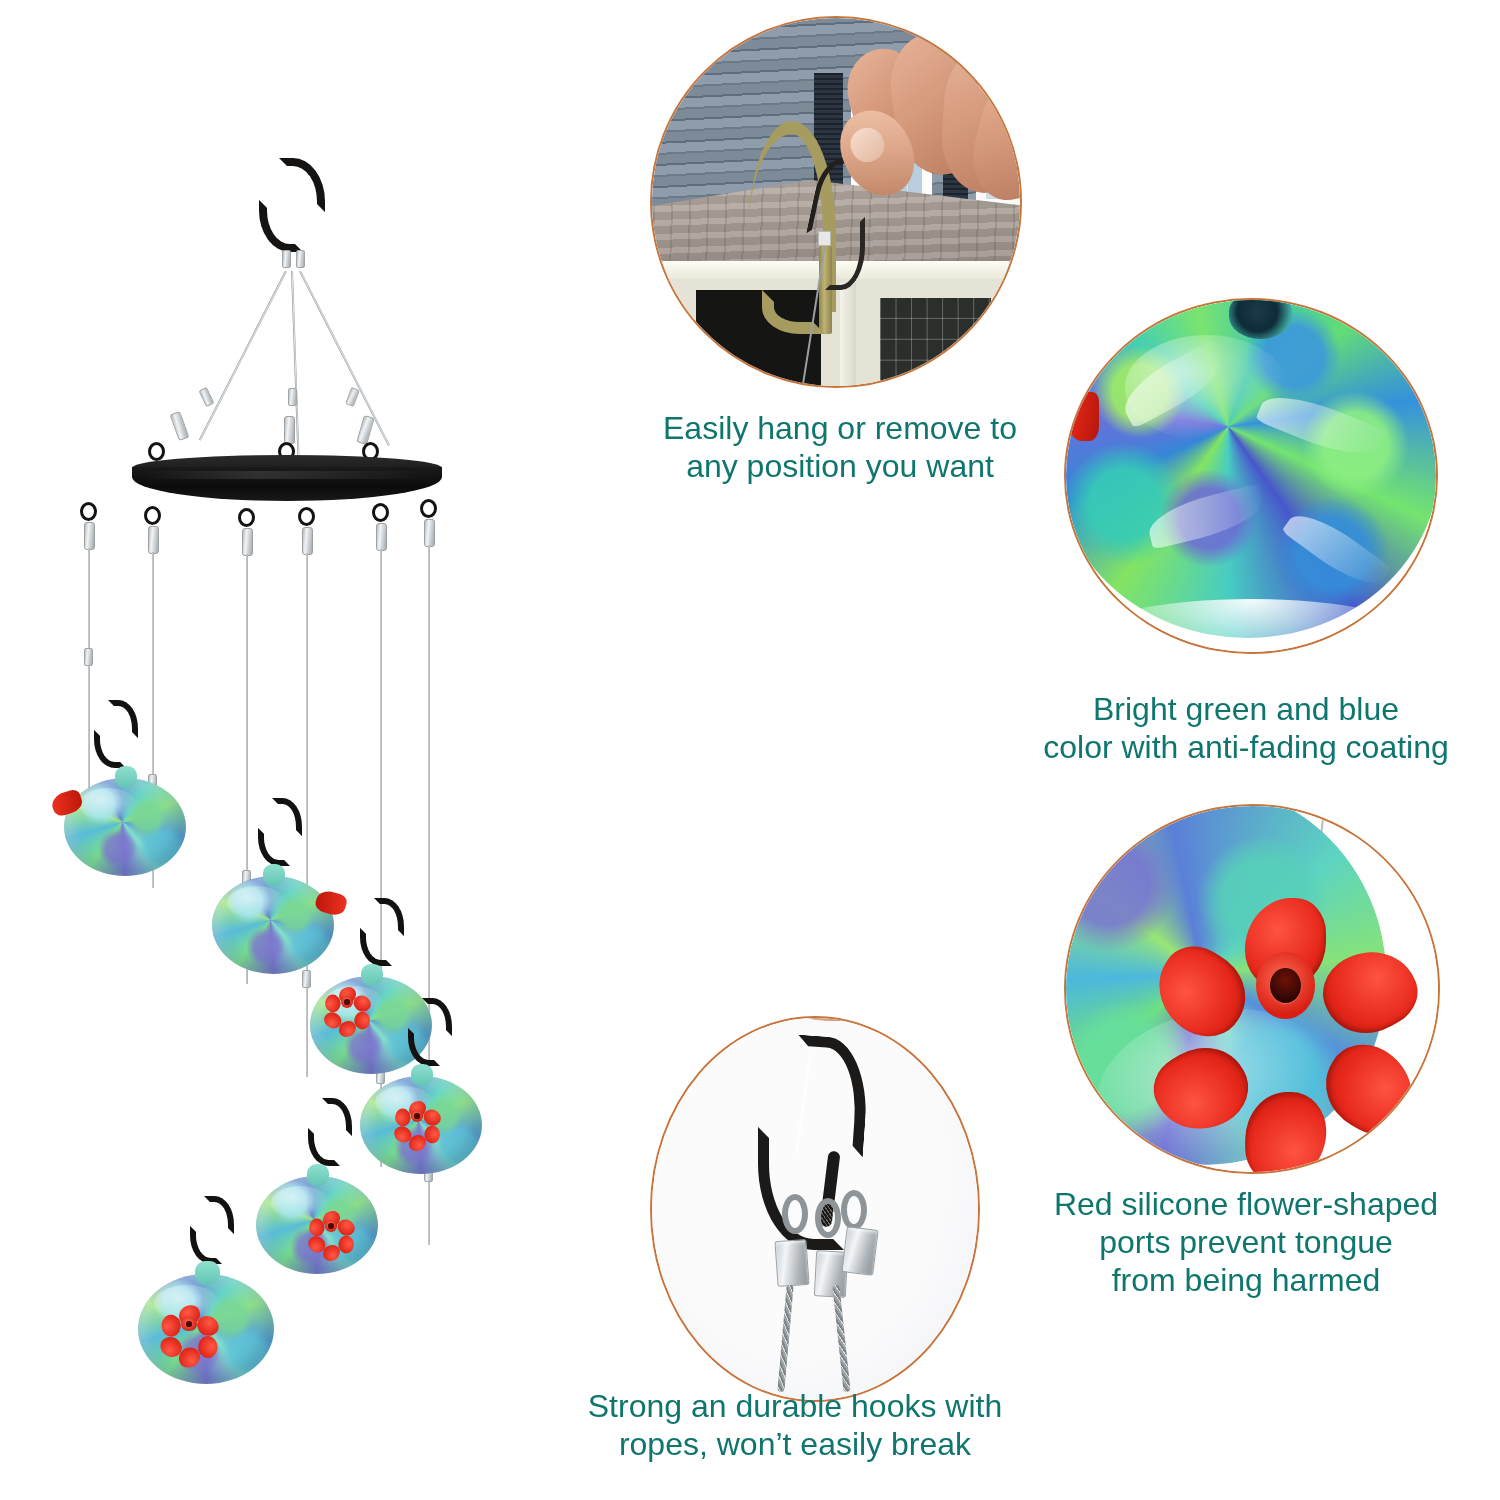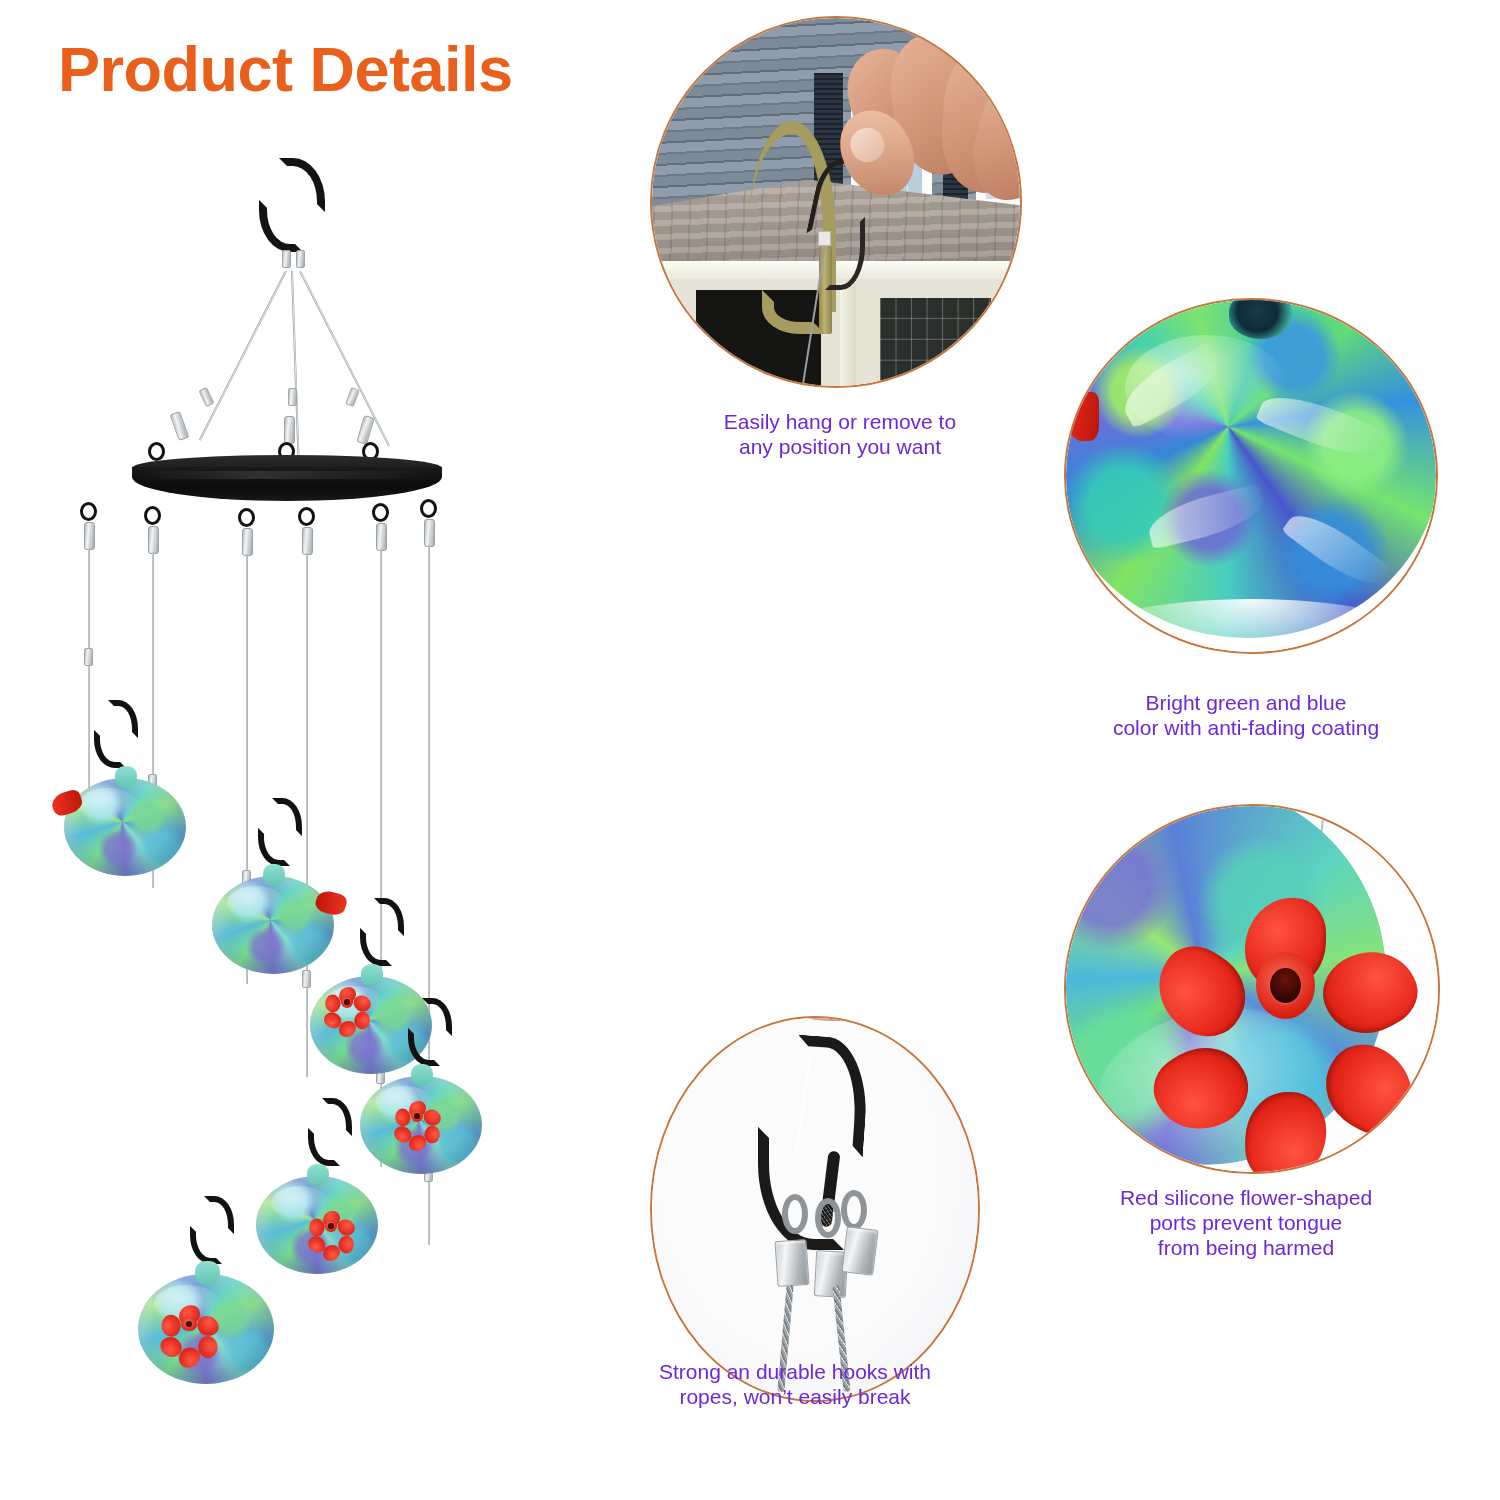--- a/index.html
+++ b/index.html
@@ -37,22 +37,22 @@
     position: absolute;
     border-radius: 50%;
     border: 2px solid #C8743A;
     overflow: hidden;
     background: #ffffff;
     box-sizing: border-box;
   }
   .caption {
     position: absolute;
     text-align: center;
-    color: #6d28d9;
-    font-size: 21px;
+    color: #0f766e;
+    font-size: 32px;
     line-height: 1.18;
     white-space: pre-line;
   }
 
   
   #circle-1 { left: 650px; top: 16px; width: 372px; height: 372px; }
   #caption-1 { left: 620px; top: 410px; width: 440px; }
 
   .house-scene { position: absolute; inset: 0; background: #e9eef2; }
   .siding {
@@ -281,21 +281,21 @@
     background: radial-gradient(circle at 50% 35%, #6e1208, #2a0603 75%);
     box-shadow: 0 1px 2px rgba(255,150,130,.5);
   }
   .port-wire {
     position:absolute; left:68%; top:-2%; width:2px; height:26%;
     background:#b8bdbf; transform: rotate(6deg);
   }
 
   
   #circle-4 { left: 650px; top: 1016px; width: 330px; height: 386px; }
-  #caption-4 { left: 540px; top: 1360px; width: 510px; }
+  #caption-4 { left: 540px; top: 1388px; width: 510px; }
 
   .hook-closeup { position:absolute; inset:0;
     background: radial-gradient(ellipse at 45% 40%, #fbfbfc 0 55%, #eef0f3 100%); }
   .s-hook-big { position:absolute; left:30%; top:5%; width:40%; height:62%; }
   .s-upper {
     position:absolute; left:34%; top:0%; width:56%; height:50%;
     border: 11px solid #1c1a19;
     border-color: #1c1a19 #1c1a19 transparent transparent;
     border-radius: 0 60% 0 0 / 0 70% 0 0;
     box-sizing:border-box;
@@ -473,21 +473,20 @@
     position:absolute; width:30px; height:22px;
     border-radius: 50% 30% 45% 35%;
     background: linear-gradient(100deg,#f2miss,#c4180d);
   }
 </style>
 </head>
 <body>
 
 <div id="page">
 
-  <div id="page-title">Product Details</div>
 
   <div class="feature">
     <div class="photo-circle" id="circle-1">
       <div class="house-scene">
         <div class="siding"></div>
         <div class="shutter" id="shut-1"></div>
         <div class="window-frame" id="win-1">
             <div class="pane"></div>
           </div>
         <div class="shutter" id="shut-2"></div>

